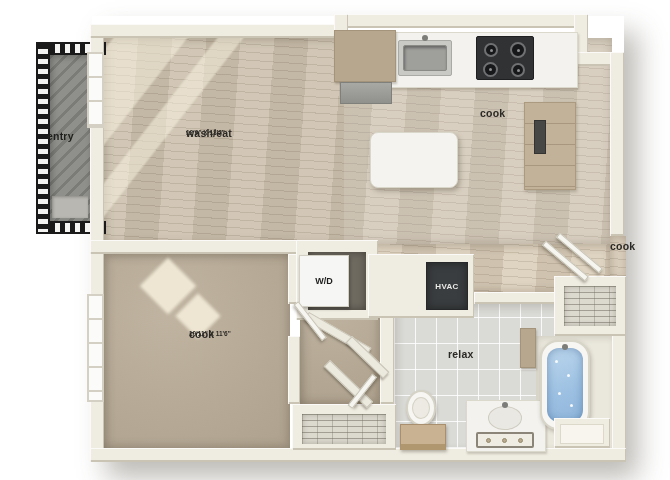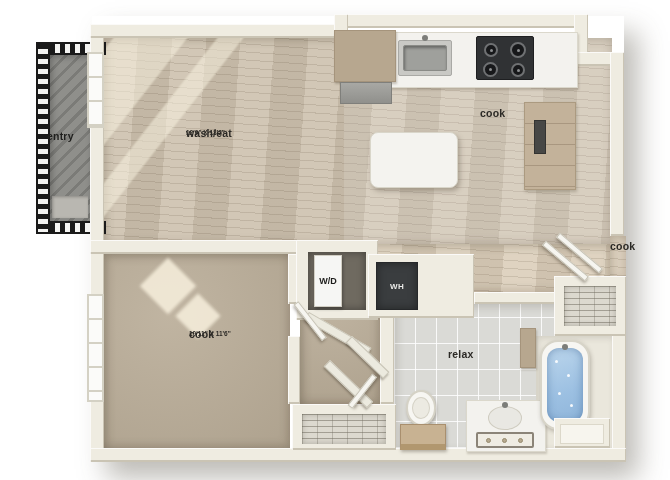--- a/index.html
+++ b/index.html
@@ -135,27 +135,27 @@
   <div class="wall" style="left:90px;top:448px;width:536px;height:14px"></div>
   <div class="wall" style="left:90px;top:240px;width:212px;height:14px"></div>
   <div class="wall" style="left:474px;top:292px;width:82px;height:12px"></div>
   <div class="wall" style="left:288px;top:254px;width:12px;height:50px"></div>
   <div class="wall" style="left:288px;top:336px;width:12px;height:68px"></div>
   <div class="wall" style="left:380px;top:304px;width:14px;height:100px"></div>
   <div class="cab-wood" style="left:520px;top:328px;width:16px;height:40px"></div>
 
   <div class="wall" style="left:296px;top:240px;width:82px;height:80px"></div>
   <div class="dark-floor" style="left:308px;top:252px;width:58px;height:58px"></div>
-  <div class="white-box" style="left:314px;top:255px;width:28px;height:52px">
+  <div class="white-box" style="left:299px;top:255px;width:50px;height:52px">
     <span class="lbl-appl">W/D</span>
   </div>
 
   <div class="wall" style="left:368px;top:254px;width:106px;height:64px"></div>
-  <div class="dark-box" style="left:376px;top:262px;width:42px;height:48px">
-    <span class="lbl-appl-dark">WH</span>
+  <div class="dark-box" style="left:426px;top:262px;width:42px;height:48px">
+    <span class="lbl-appl-dark">HVAC</span>
   </div>
 
   <div class="wall" style="left:554px;top:276px;width:72px;height:60px"></div>
   <div class="wire" style="left:564px;top:286px;width:52px;height:40px"></div>
 
   <div class="wall" style="left:292px;top:404px;width:104px;height:46px"></div>
   <div class="wire" style="left:302px;top:414px;width:84px;height:30px"></div>
 
   <div class="shelf" style="left:309px;top:312px;width:72px;transform:rotate(30deg)"></div>
   <div class="shelf" style="left:352px;top:336px;width:52px;transform:rotate(44deg)"></div>

